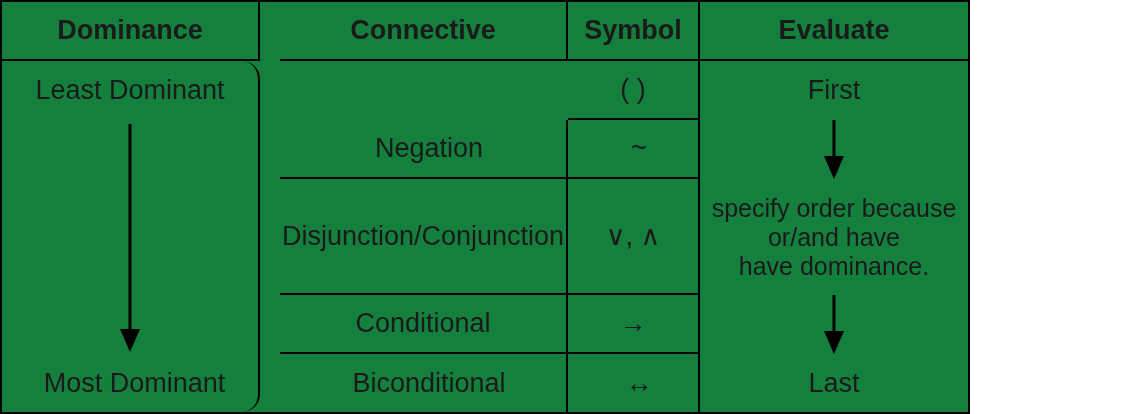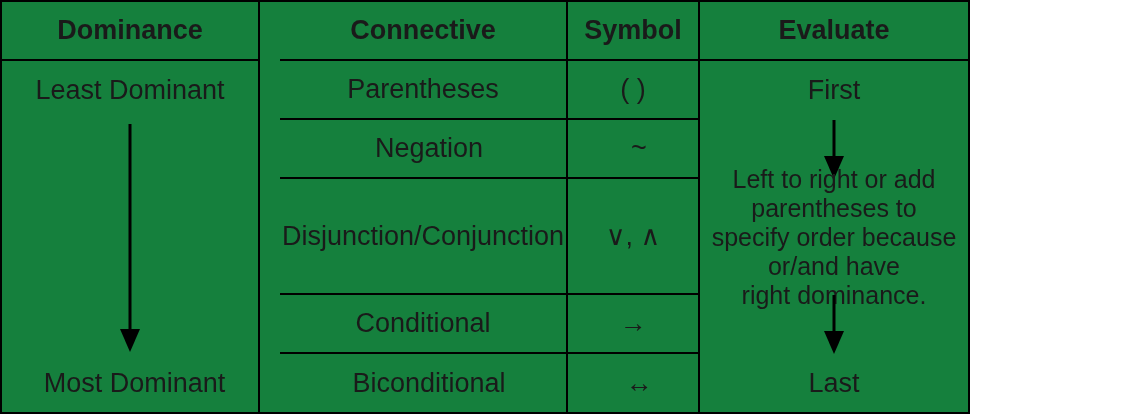--- a/index.html
+++ b/index.html
@@ -29,21 +29,21 @@
   .c1 { grid-column: 1; }
   .c2 { grid-column: 2; margin-left: 20px; }
   .c3 { grid-column: 3; }
   .c4 { grid-column: 4; }
   .row1 { grid-row: 1; }
   .r1 { grid-row: 2; }
   .r2 { grid-row: 3; padding-left: 12px; }
   .r3 { grid-row: 4; }
   .r4 { grid-row: 5; }
   .r5 { grid-row: 6; padding-left: 12px; }
-  .span-rows { grid-row: 2 / 7; }
+  .span-rows { grid-row: 2 / 7; border-radius: 18px; }
   .col-body {
     display: flex;
     flex-direction: column;
     align-items: stretch;
   }
   .slot {
     display: flex;
     align-items: center;
     justify-content: center;
     font-size: 27px;
@@ -78,44 +78,42 @@
     <div class="slot h-top">Least Dominant</div>
     <div class="slot h-arrow">
       <svg width="26" height="230" viewBox="0 0 26 230" aria-hidden="true">
         <line x1="13" y1="2" x2="13" y2="210" stroke="#000000" stroke-width="3"></line>
         <polygon points="3,207 23,207 13,230" fill="#000000"></polygon>
       </svg>
     </div>
     <div class="slot h-bottom">Most Dominant</div>
   </div>
 
-  <div class="cell c2 r1 br bb">Parentheses</div>
   <div class="cell c2 r2 br bb">Negation</div>
   <div class="cell c2 r3 br bb">Disjunction/Conjunction</div>
   <div class="cell c2 r4 br bb">Conditional</div>
   <div class="cell c2 r5 br">Biconditional</div>
 
   <div class="cell symbol c3 r1 br bb">( )</div>
   <div class="cell symbol c3 r2 br bb">~</div>
   <div class="cell symbol c3 r3 br bb">∨, ∧</div>
   <div class="cell symbol c3 r4 br bb">→</div>
   <div class="cell symbol c3 r5 br">↔</div>
 
   <div class="col-body c4 span-rows">
     <div class="slot h-first">First</div>
     <div class="slot h-earrow">
       <svg width="26" height="59" viewBox="0 0 26 59" aria-hidden="true">
         <line x1="13" y1="0" x2="13" y2="39" stroke="#000000" stroke-width="3"></line>
         <polygon points="3,36 23,36 13,59" fill="#000000"></polygon>
       </svg>
     </div>
     <div class="slot h-mid">
-      <div>Left to right or add parentheses to</div>
       <div>specify order because or/and have</div>
-      <div>right dominance.</div>
+      <div>have dominance.</div>
     </div>
     <div class="slot h-earrow">
       <svg width="26" height="59" viewBox="0 0 26 59" aria-hidden="true">
         <line x1="13" y1="0" x2="13" y2="39" stroke="#000000" stroke-width="3"></line>
         <polygon points="3,36 23,36 13,59" fill="#000000"></polygon>
       </svg>
     </div>
     <div class="slot h-last">Last</div>
   </div>
 

